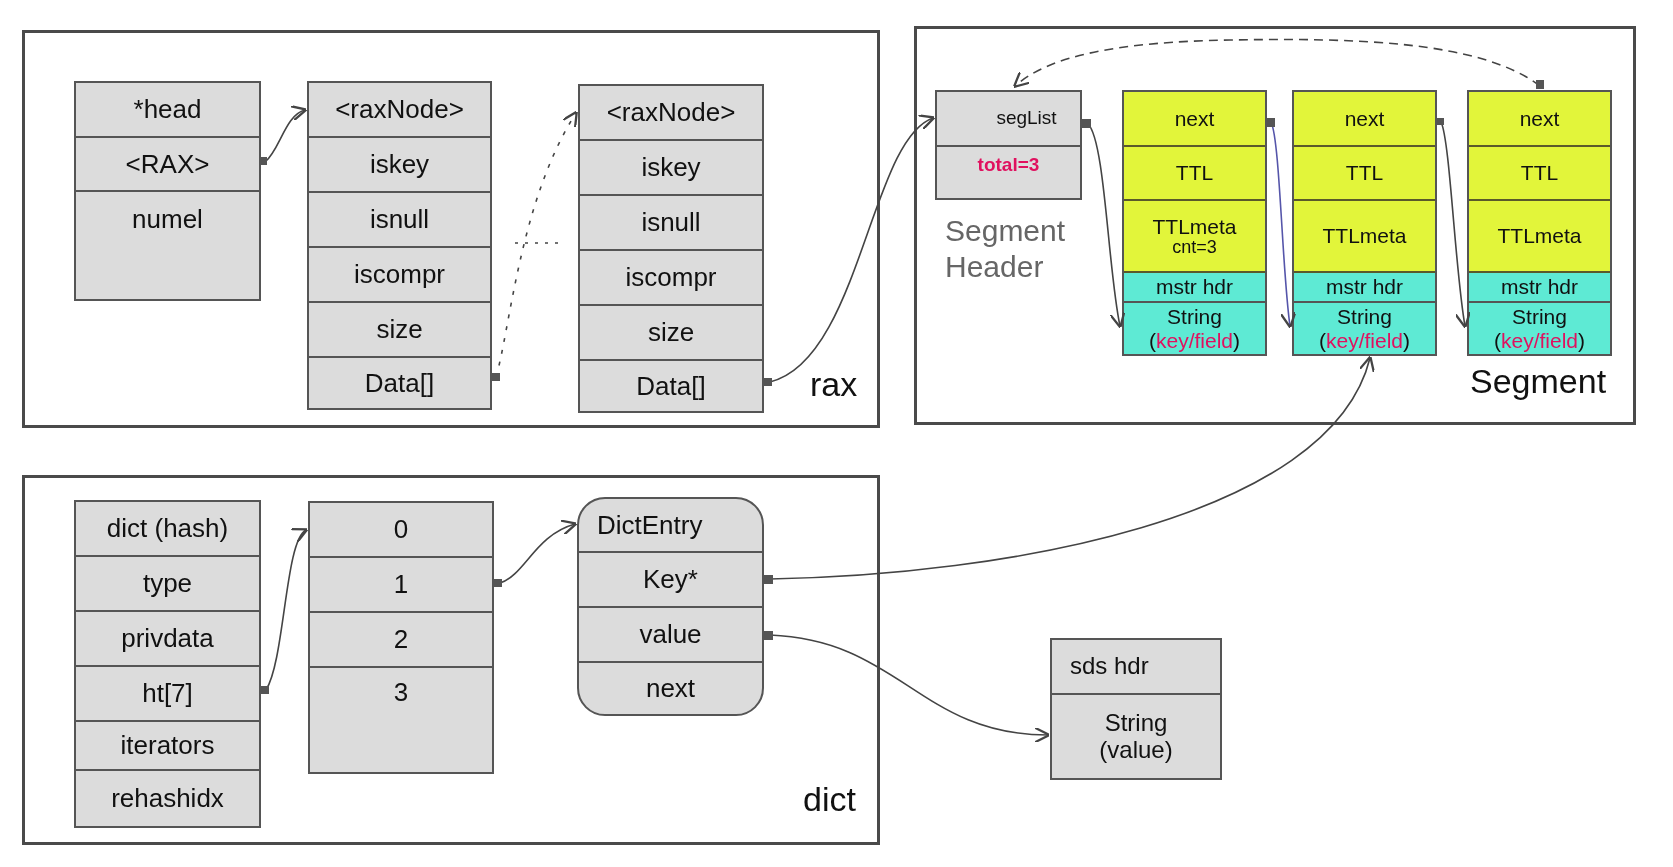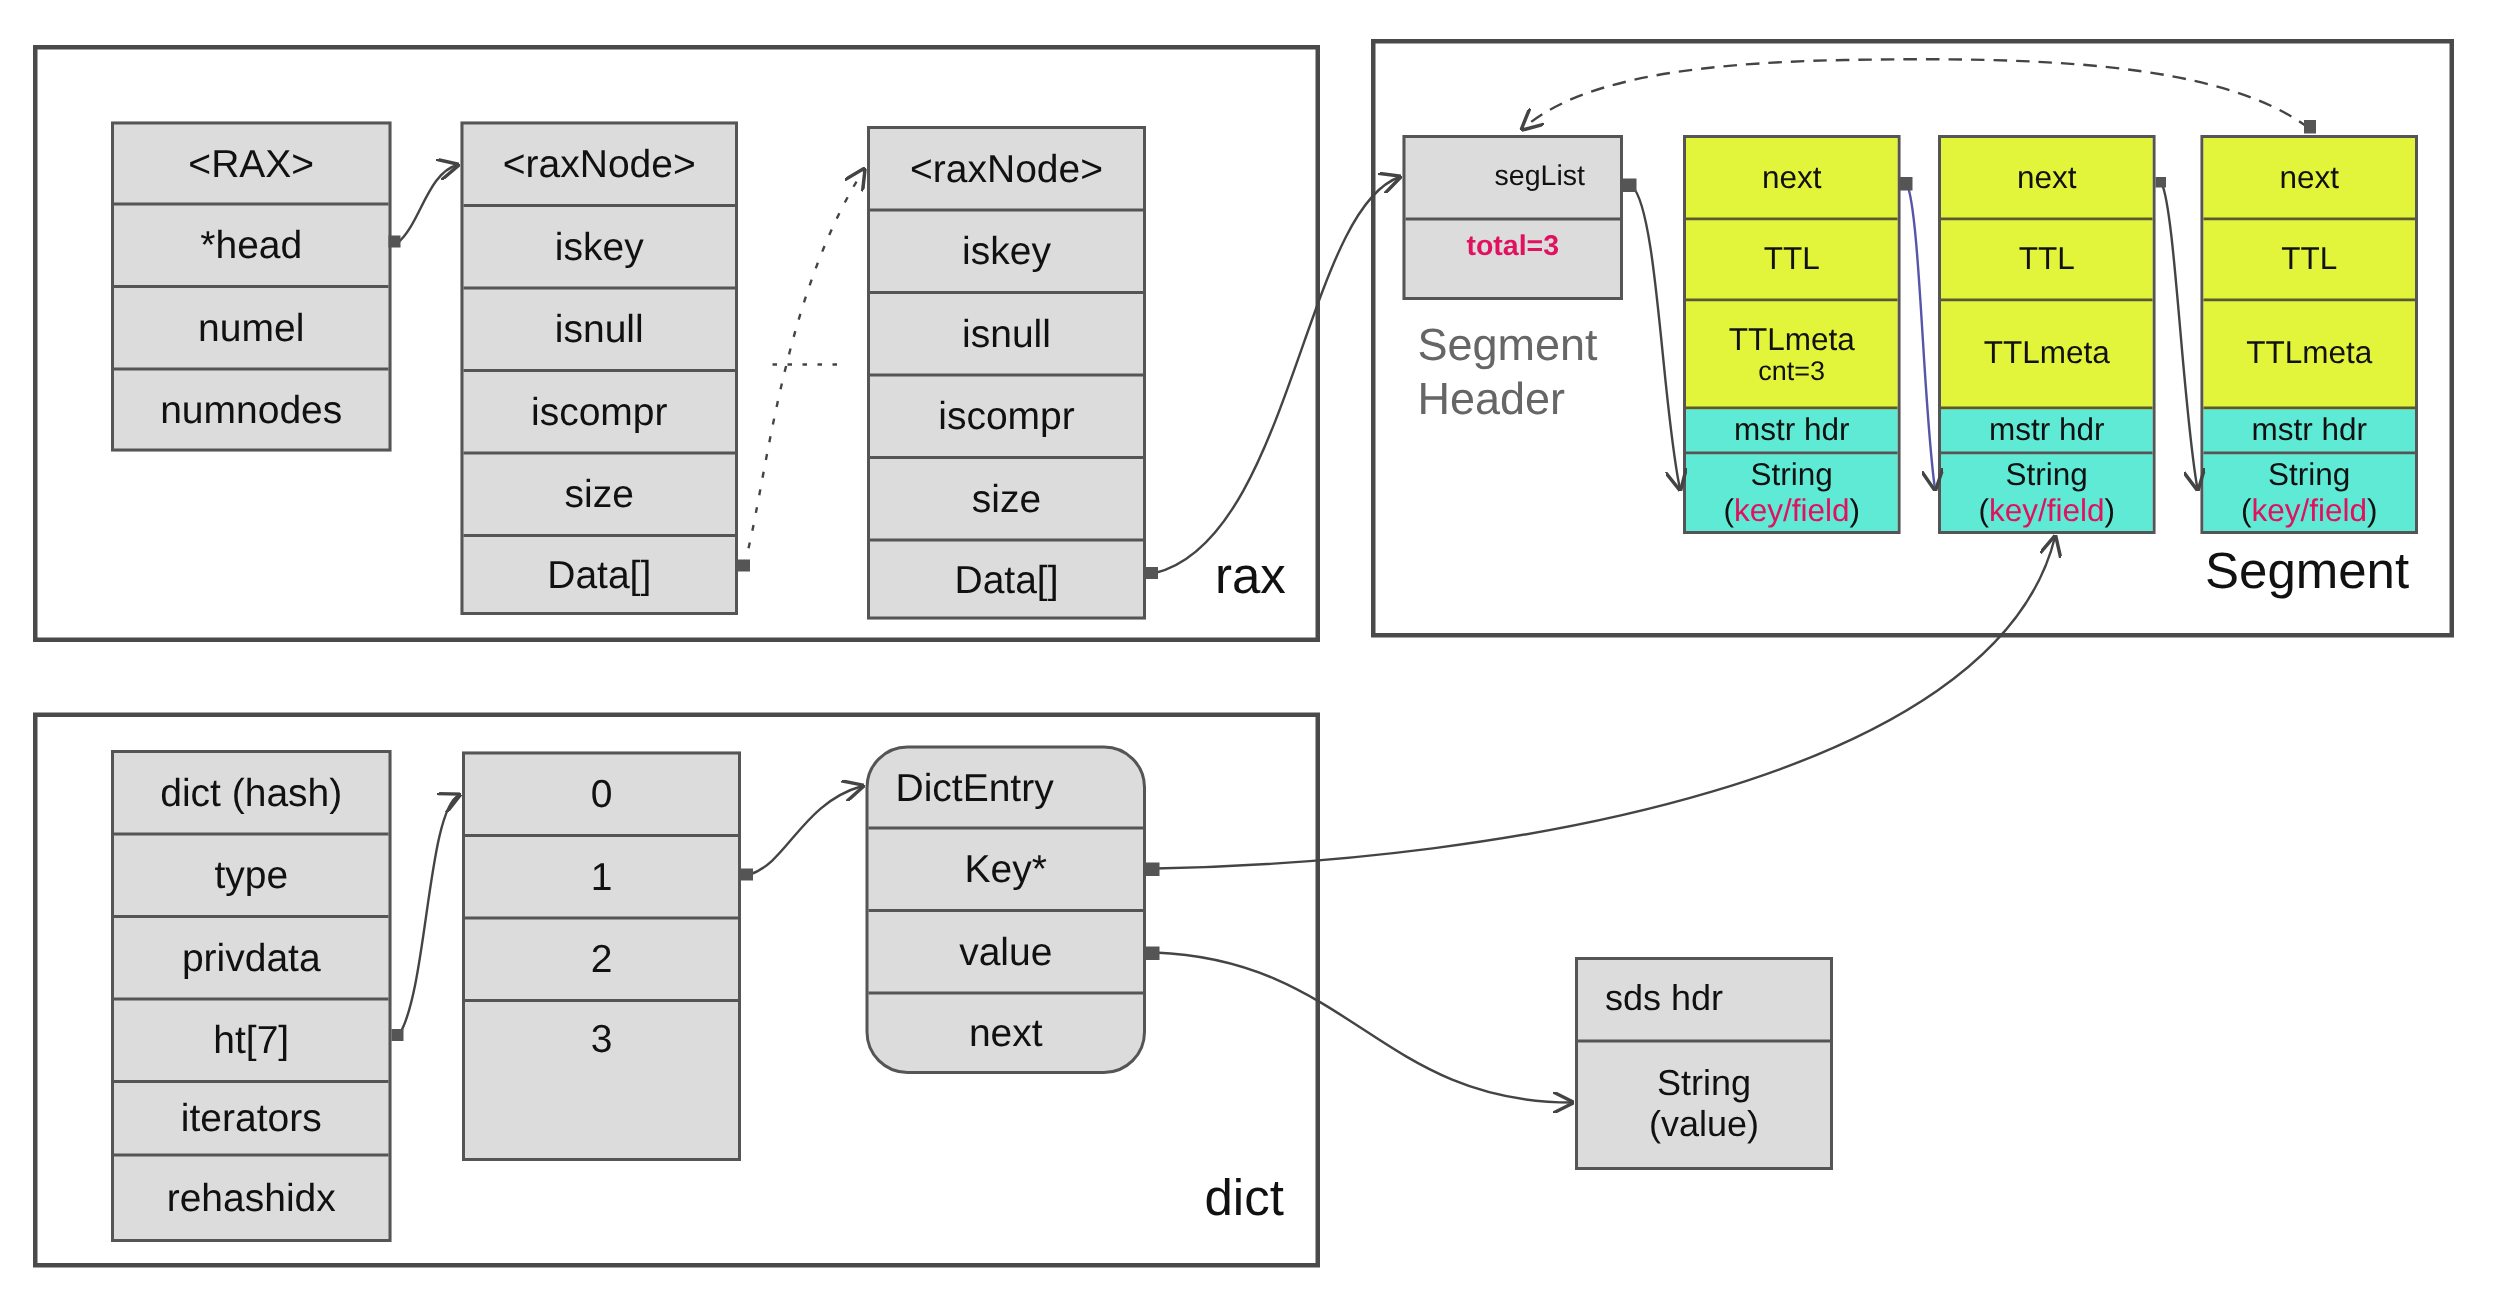--- a/index.html
+++ b/index.html
@@ -26,24 +26,23 @@
 
 <div class="group" style="left:22px;top:30px;width:858px;height:398px;"></div>
 <div class="group" style="left:914px;top:26px;width:722px;height:399px;"></div>
 <div class="group" style="left:22px;top:475px;width:858px;height:370px;"></div>
 
 <div class="group-label" style="left:810px;top:365px;">rax</div>
 <div class="group-label" style="left:1470px;top:362px;">Segment</div>
 <div class="group-label" style="left:803px;top:780px;">dict</div>
 
 <div class="struct" style="left:74px;top:81px;width:187px;height:220px;">
+  <div class="row" style="height:55px">*head</div>
   <div class="row" style="height:54px">&lt;RAX&gt;</div>
-  <div class="row" style="height:55px">*head</div>
   <div class="row" style="height:55px">numel</div>
-  <div class="row" style="height:52px">numnodes</div>
 </div>
 
 <div class="struct" style="left:307px;top:81px;width:185px;height:329px;">
   <div class="row" style="height:55px">&lt;raxNode&gt;</div>
   <div class="row" style="height:55px">iskey</div>
   <div class="row" style="height:55px">isnull</div>
   <div class="row" style="height:55px">iscompr</div>
   <div class="row" style="height:55px">size</div>
   <div class="row" style="height:50px">Data[]</div>
 </div>

